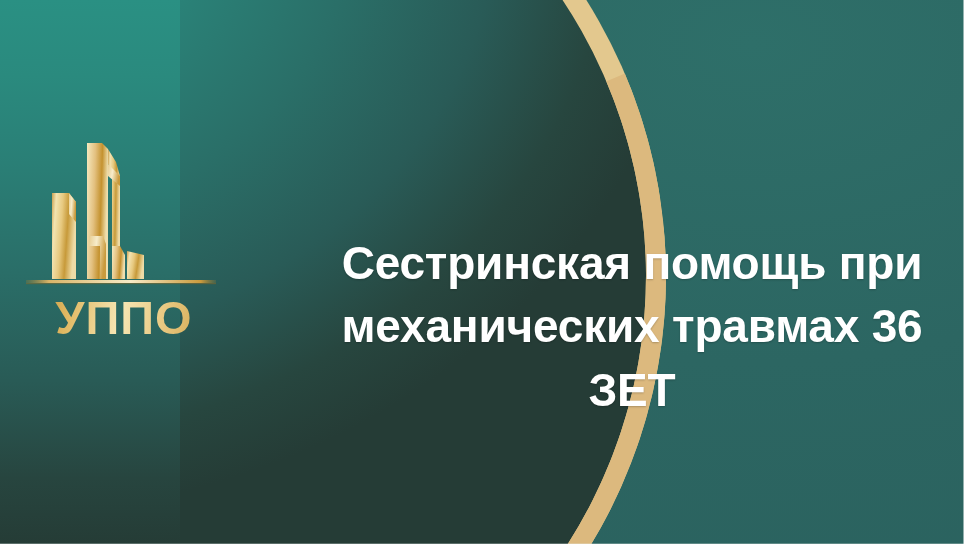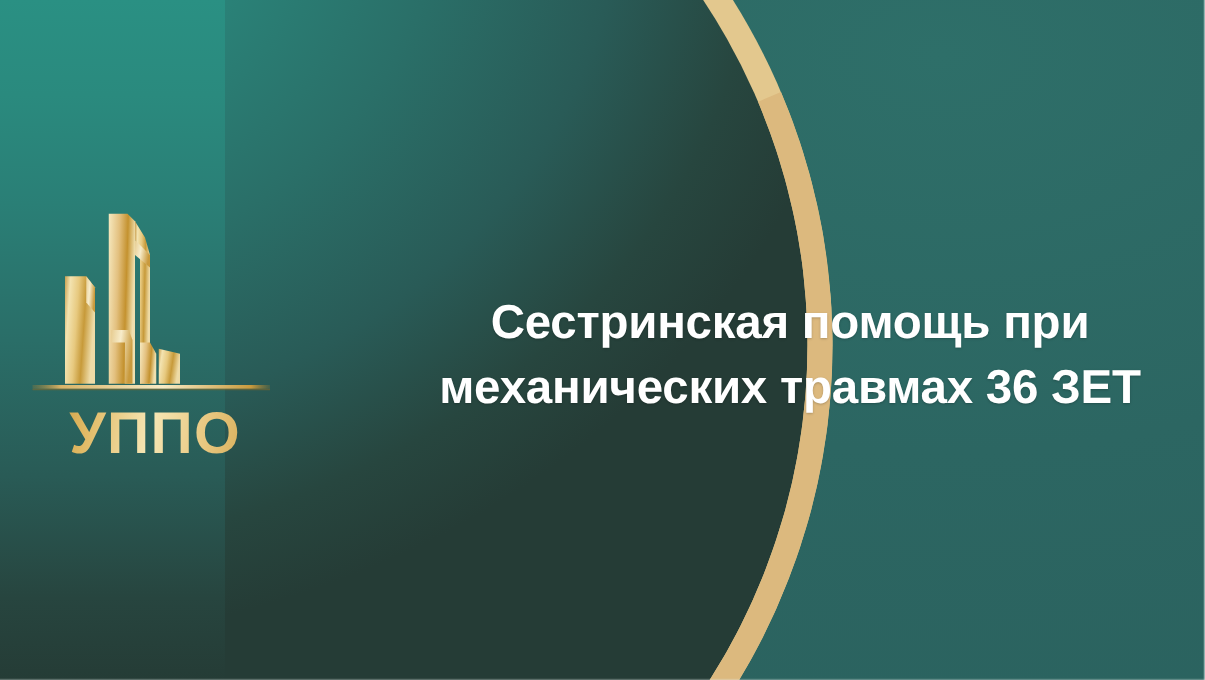--- a/index.html
+++ b/index.html
@@ -72,21 +72,21 @@
     position:absolute;
     left:0; top:0; width:92px; height:544px;
     background:linear-gradient(180deg,
       #2a9083 0%, #2a8a7e 14%, #2a7f76 30%,
       #2a6e68 50%, #295b56 70%, #27453f 88%, #253c36 100%);
   }
 
   
   .logo {
     position:absolute;
-    left:24px; top:152px;
+    left:24px; top:124px;
     width:200px; height:225px;
   }
   .logo svg { display:block; width:200px; height:225px; }
   .logo-word {
     position:absolute;
     left:0; top:170px;
     width:200px;
     text-align:center;
     font-family:"Liberation Sans", sans-serif;
     font-size:47px;
@@ -101,21 +101,21 @@
   }
 
   
   .title {
     position:absolute;
     left:316px; top:232px;
     width:632px;
     text-align:center;
     color:#ffffff;
     font-family:"Liberation Sans", sans-serif;
-    font-size:38px;
+    font-size:46px;
     font-weight:700;
     line-height:1.38;
     letter-spacing:-0.2px;
     text-shadow:0 1px 2px rgba(0,0,0,.22);
     white-space:pre-line;
   }
 
   
   .edge-right { position:absolute; right:0; top:0; width:1px; height:544px; background:rgba(235,240,238,.55); }
   .edge-bottom { position:absolute; left:0; bottom:0; width:964px; height:1px; background:rgba(235,240,238,.28); }

